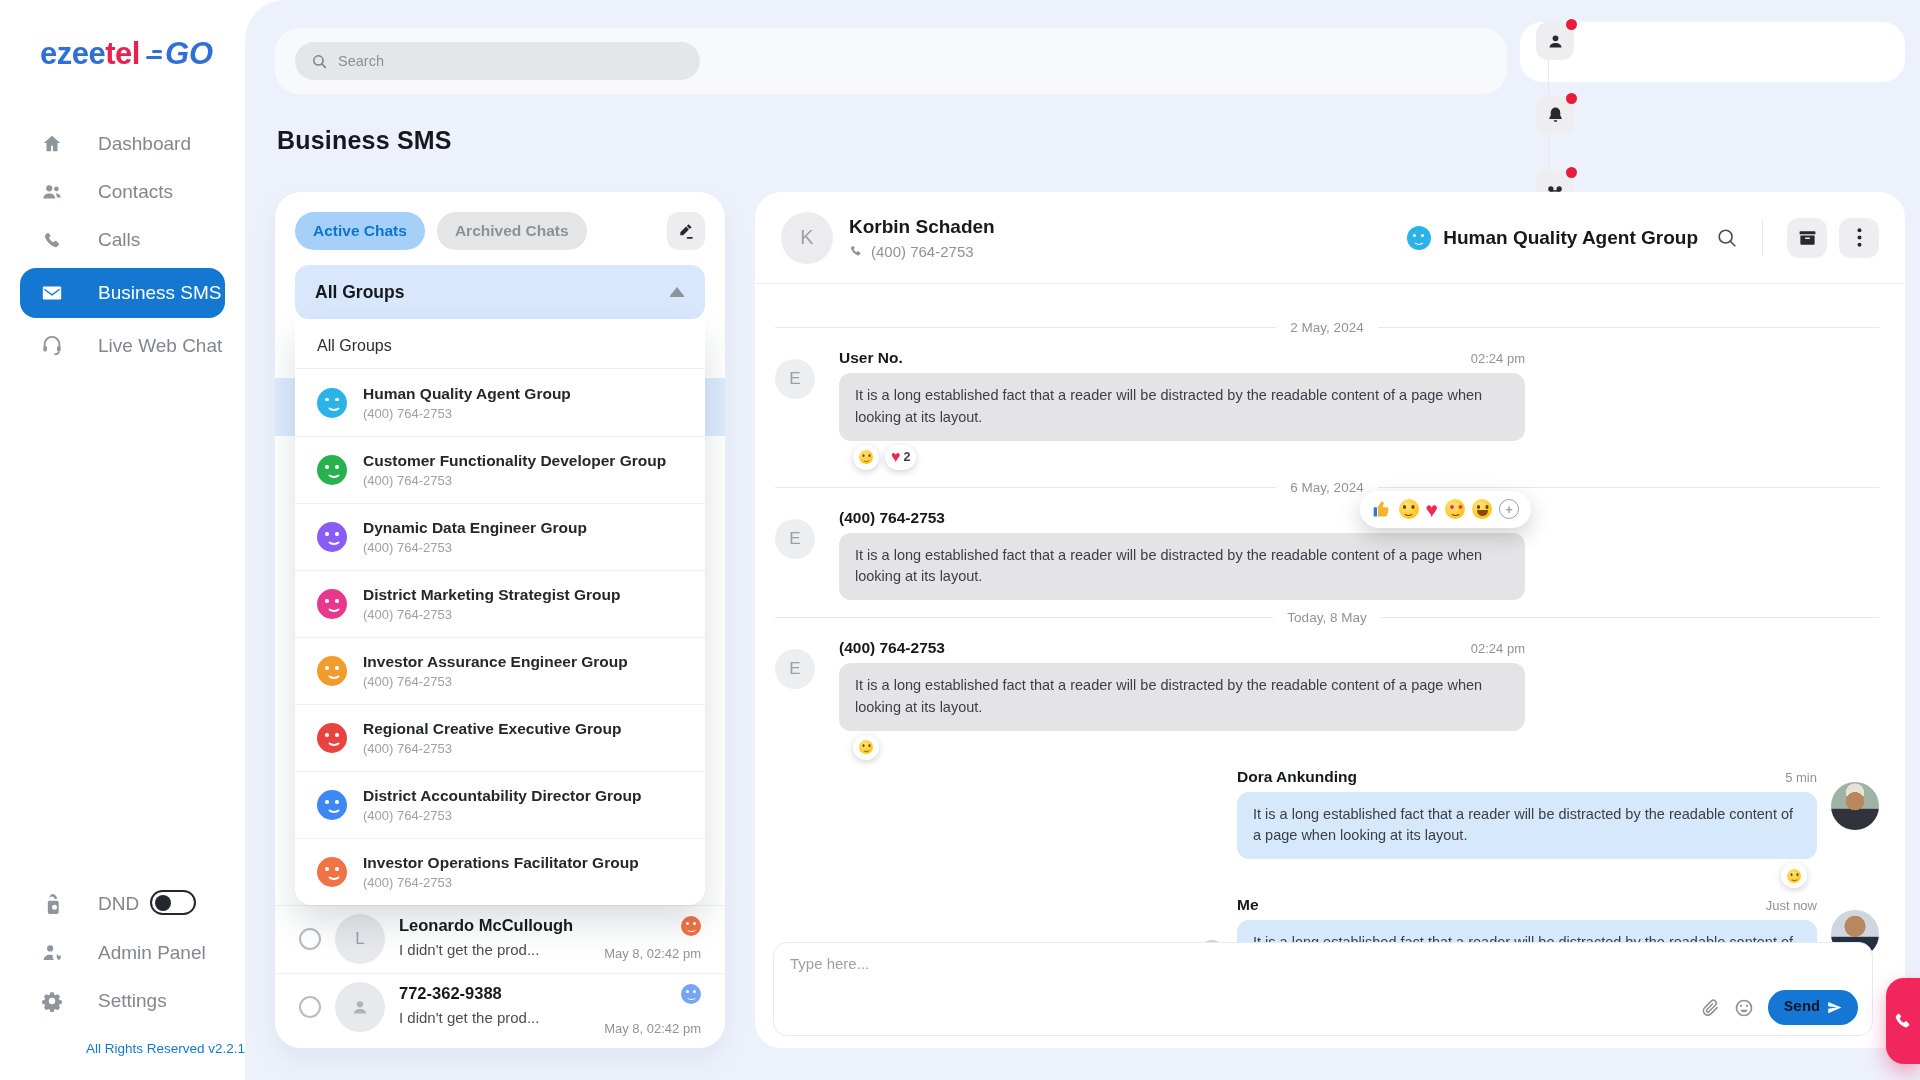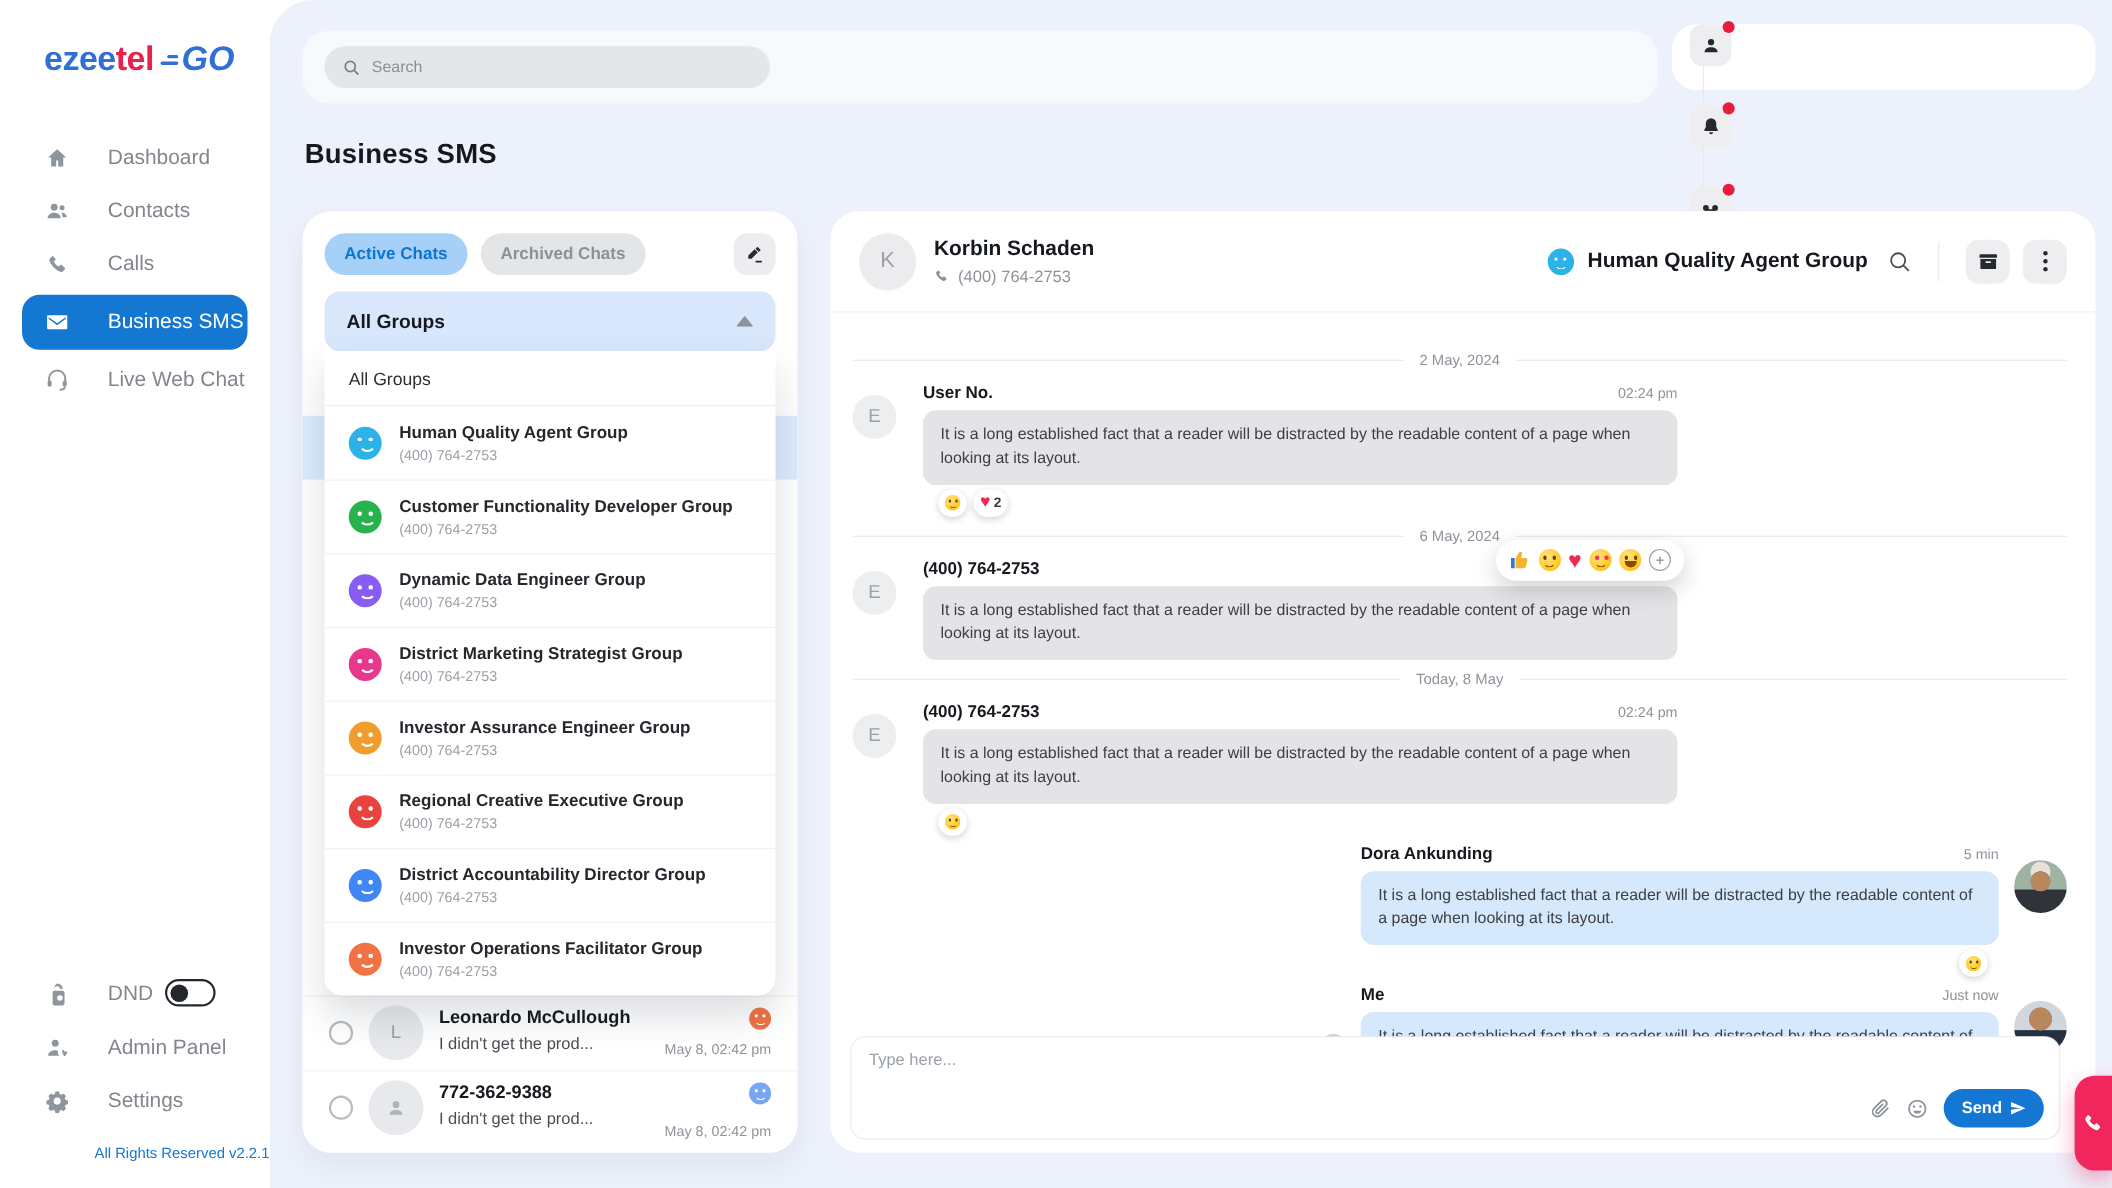--- a/index.html
+++ b/index.html
@@ -134,22 +134,22 @@
   .face.hearteyes i { background:#ea3753; box-shadow:8.5px 0 0 #ea3753; width:4px; height:4px; border-radius:2px; }
   .face.sm { transform:scale(.7); margin:-3px; }
   .heart-glyph { color:#ee2b4e; font-size:16px; line-height:1; font-weight:400; }
   .add-react { width:20px; height:20px; border-radius:50%; border:1.7px solid #98a0a8; color:#98a0a8; display:flex; align-items:center; justify-content:center;
                font-size:13px; font-weight:700; line-height:1; }
 
   
   .composer { position:absolute; left:18px; right:32px; bottom:12px; height:94px; border:1.5px solid #e8e9eb; border-radius:14px; background:#fff; }
   .placeholder { position:absolute; left:16px; top:12px; color:#9ba1a8; font-size:15px; }
   .comp-ctrls { position:absolute; right:14px; bottom:10px; display:flex; align-items:center; gap:14px; color:#8e939b; }
-  .send-btn { background:#1377d3; color:#ffffff; border:none; border-radius:18px; height:35px; padding:0 16px; font-size:15px; font-weight:700;
-              display:flex; align-items:center; gap:7px; cursor:pointer; font-family:Liberation Sans, sans-serif; }
+  .send-btn { background:#1377d3; color:#0f172a; border:none; border-radius:18px; height:35px; padding:0 16px; font-size:15px; font-weight:700;
+              display:flex; align-items:center; gap:7px; cursor:pointer; font-family:Liberation Mono, monospace; }
   .fab { position:absolute; right:0; top:978px; width:34px; height:86px; background:#f1265c; border-radius:18px 0 0 18px;
          box-shadow:0 8px 20px rgba(241,38,92,.4); display:flex; align-items:center; justify-content:center; color:#fff; z-index:6; cursor:pointer; }
   svg { display:block; }
 </style>
 </head>
 <body>
 
 <div id="app">
 
   <aside class="sidebar">

